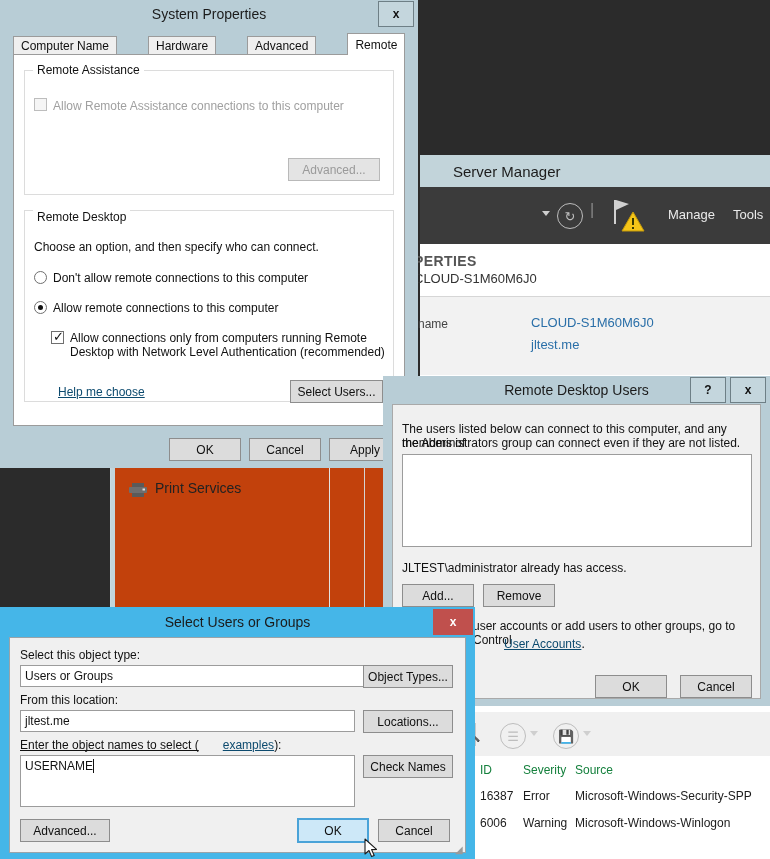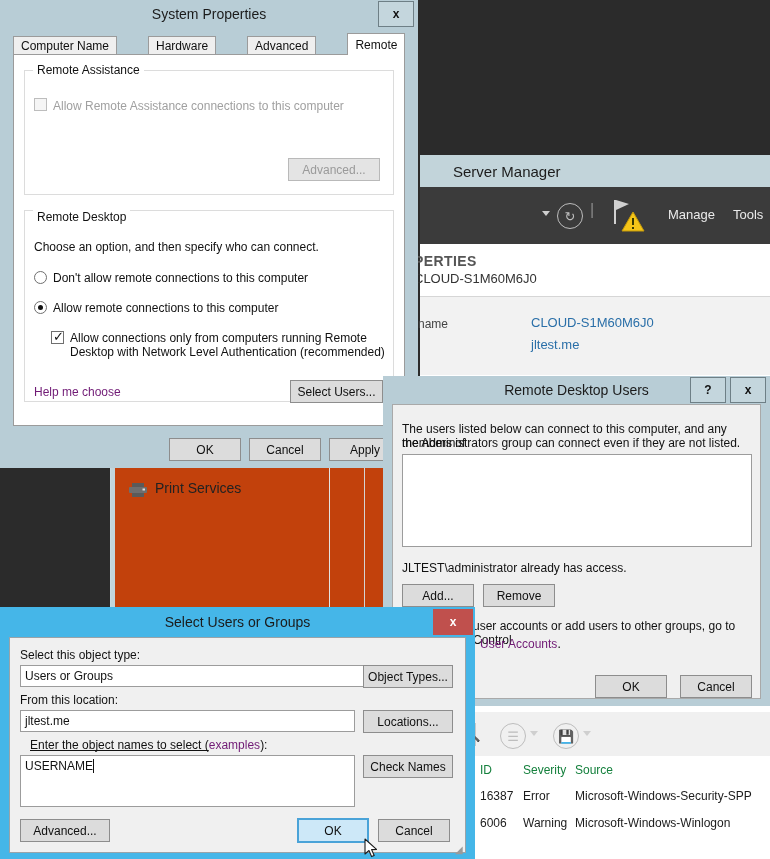--- a/index.html
+++ b/index.html
@@ -75,21 +75,21 @@
   .wtext {
     position:absolute; box-sizing:border-box; background:#fff;
     border:1px solid #9c9c9c; font-size:12px; color:#111;
     display:flex; align-items:center; padding:0 4px;
   }
   .warea {
     position:absolute; box-sizing:border-box; background:#fff;
     border:1px solid #9c9c9c; font-size:12px; color:#111; padding:3px 4px;
   }
   .lbl { position:absolute; font-size:12px; color:#111; }
-  .lnk { color:#701a75; cursor:pointer; }
+  .lnk { color:#0c4a6e; text-decoration:underline; cursor:pointer;margin-left:24px; }
 
   .cbox {
     position:absolute; width:13px;height:13px; box-sizing:border-box;
     border:1px solid #6f6f6f; background:#fff;
   }
   .cbox.dis { border-color:#bdbdbd; background:#f5f5f5; }
   .cbox .tick {
     position:absolute; left:1px; top:-2px; font-size:13px; color:#111; line-height:13px;
   }
   .radio {
@@ -311,21 +311,21 @@
 
     <div class="lbl" style="left:20px;top:41px;">Select this object type:</div>
     <div class="wtext" style="left:20px;top:58px;width:400px;height:22px;">Users or Groups</div>
     <div class="wbtn" style="left:363px;top:58px;width:90px;height:23px;">Object Types...</div>
 
     <div class="lbl" style="left:20px;top:86px;">From this location:</div>
     <div class="wtext" style="left:20px;top:103px;width:335px;height:22px;">jltest.me</div>
     <div class="wbtn" style="left:363px;top:103px;width:90px;height:23px;">Locations...</div>
 
     <div style="position:absolute;left:20px;top:131px;font-size:12px;color:#111;">
-      <span style="text-decoration:underline;text-decoration-skip-ink:none;margin-left:10px;">Enter the object names to select (</span><span class="lnk">examples</span><span>):</span>
+      <span style="text-decoration:underline;text-decoration-skip-ink:none;">Enter the object names to select (</span><span class="lnk">examples</span><span>):</span>
     </div>
     <div class="warea" style="left:20px;top:148px;width:335px;height:52px;line-height:14px;"><span>USERNAME</span><span style="border-left:1px solid #111;margin-left:0;"></span></div>
     <div class="wbtn" style="left:363px;top:148px;width:90px;height:23px;">Check Names</div>
 
     <div class="wbtn" style="left:20px;top:212px;width:90px;height:23px;">Advanced...</div>
     <div class="wbtn default" style="left:297px;top:211px;width:72px;height:25px;">OK</div>
     <div class="wbtn" style="left:378px;top:212px;width:72px;height:23px;">Cancel</div>
 
     <div class="resize-grip" style="left:455px;top:237px;">◢</div>
   </div>

